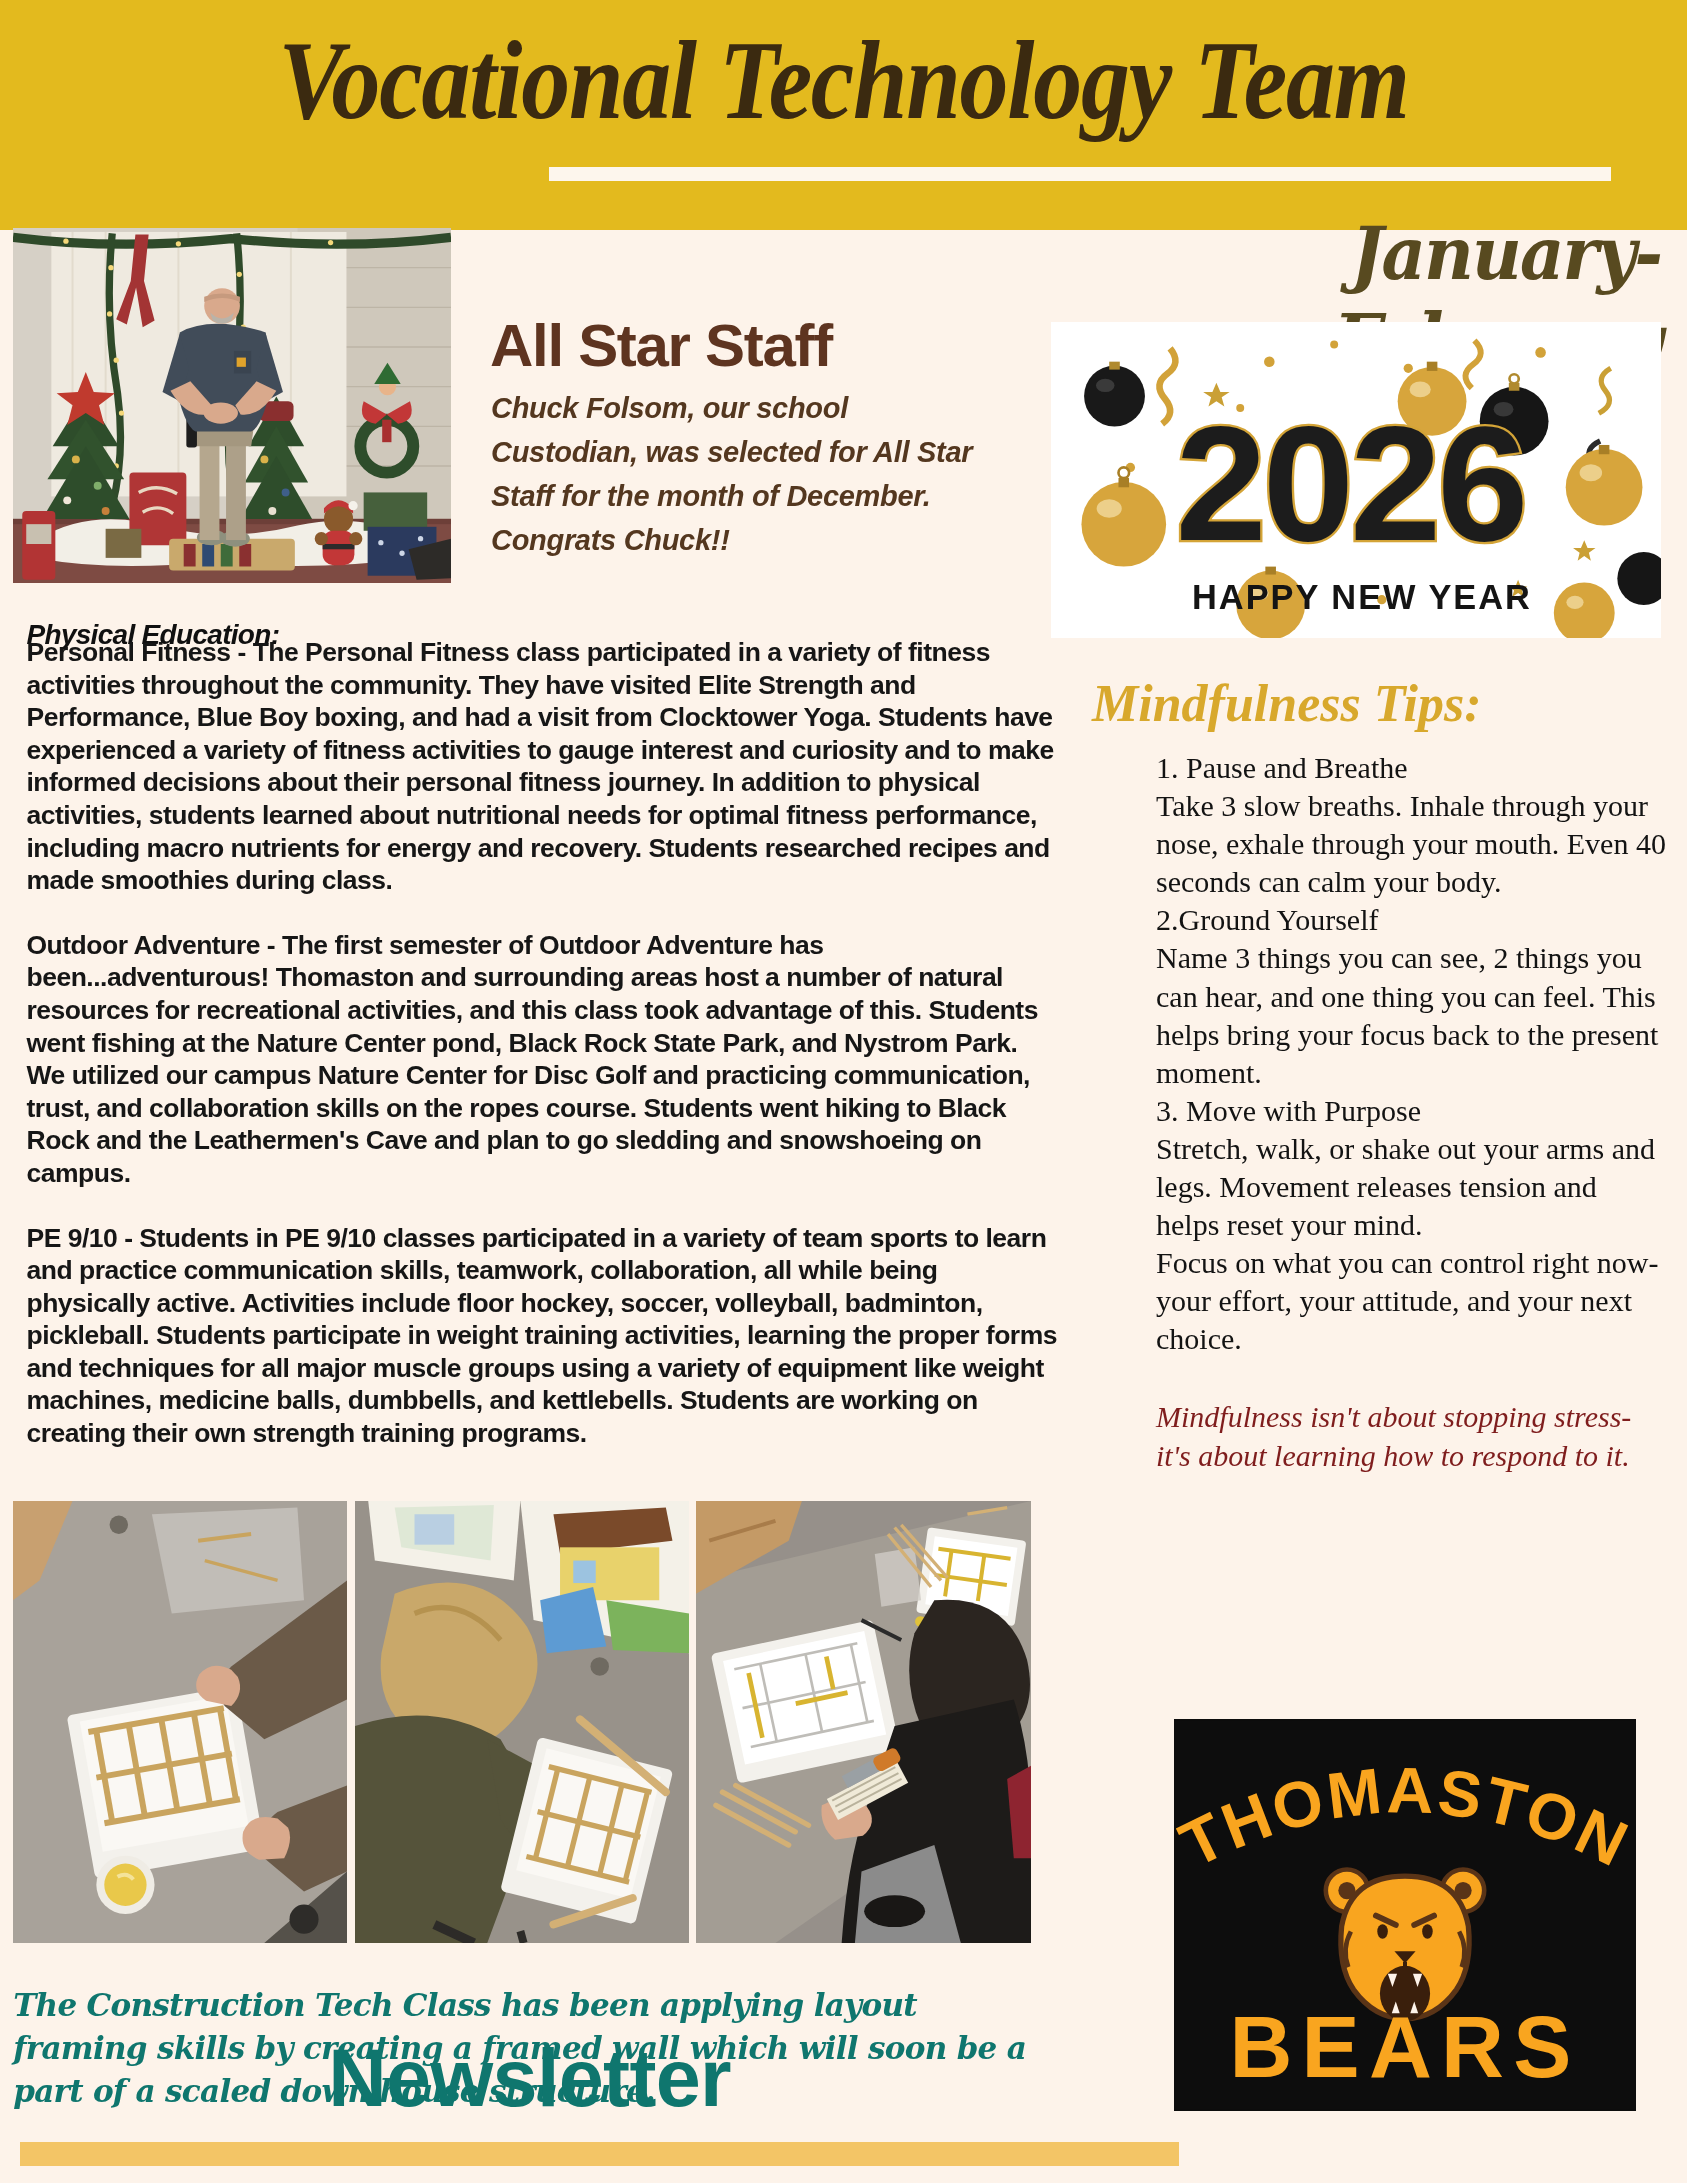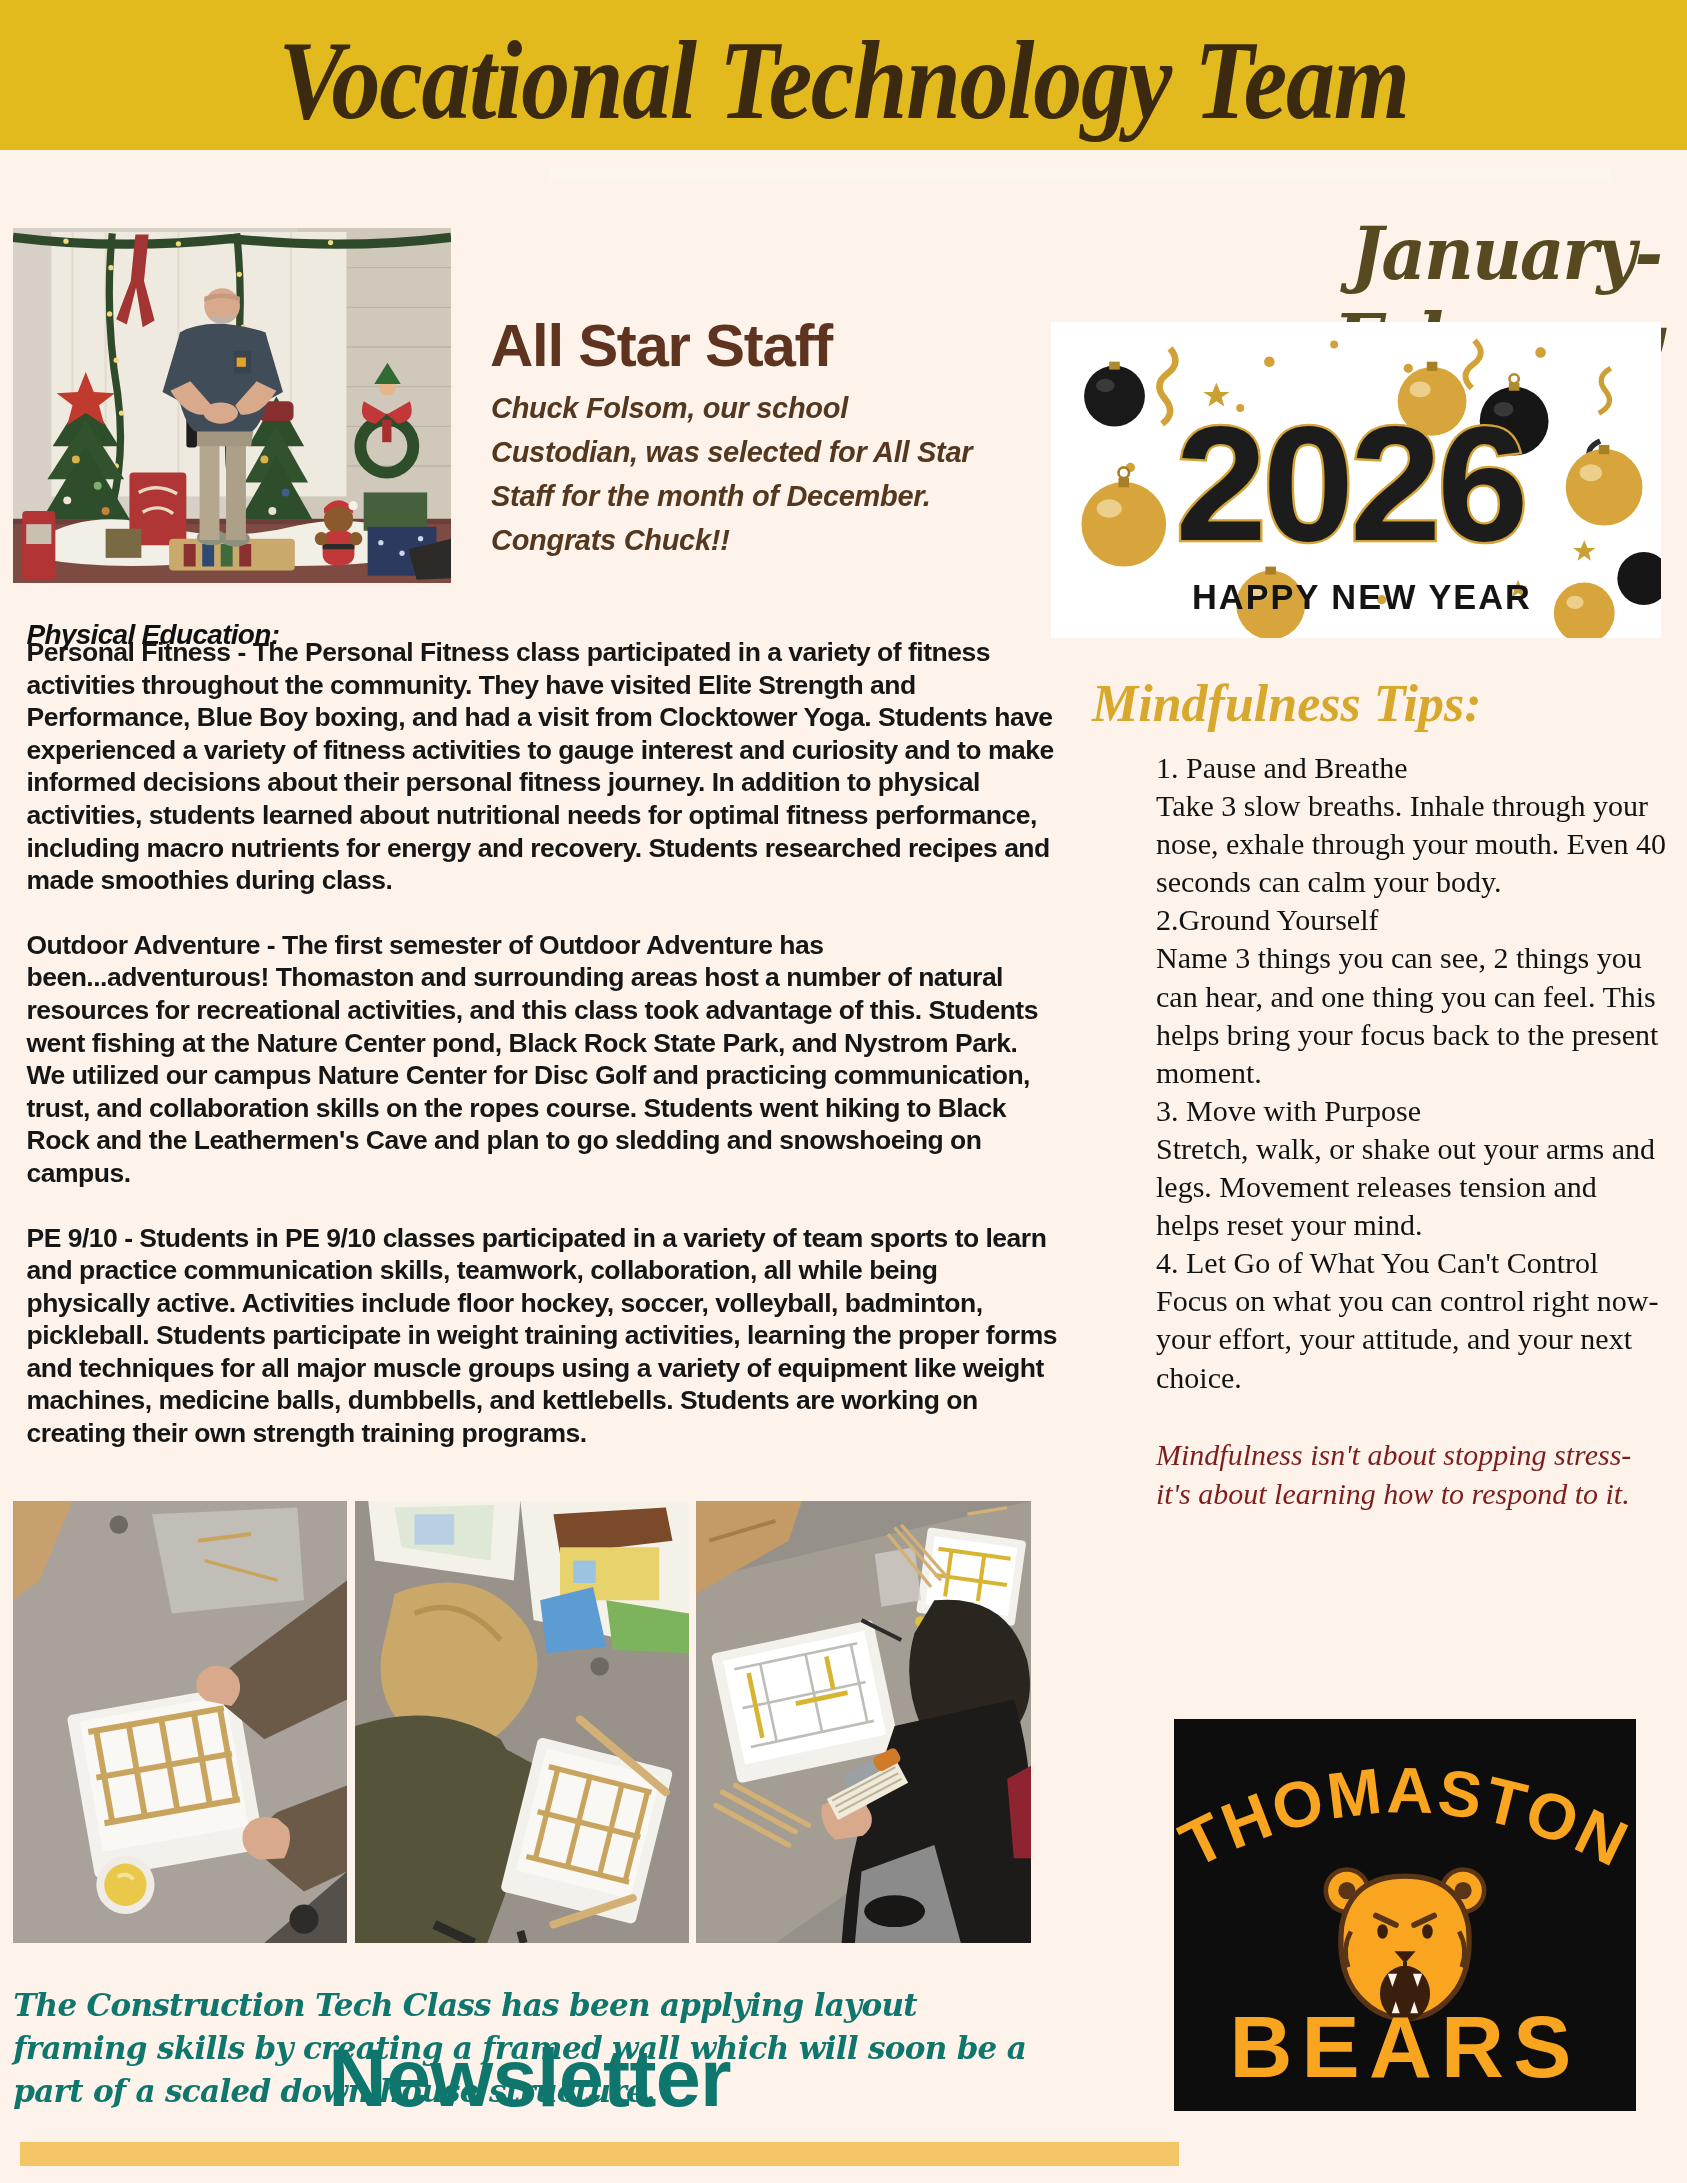--- a/index.html
+++ b/index.html
@@ -1,20 +1,20 @@
 <!DOCTYPE html>
 <html style="font-size:10.6px"><head>
 <meta charset="utf-8">
 <style>
   html,body{margin:0;padding:0;}
   body{width:1687px;height:2183px;background:#fdf3ea;font-family:"Liberation Sans",sans-serif;}
   .page{position:absolute;left:0;top:0;width:1687px;height:2183px;background:#fdf3ea;overflow:hidden;}
 
   
-  .band{position:absolute;left:0;top:0;width:1687px;height:150px;background:#e3ba1e;}
+  .band{position:absolute;left:0;top:0;width:1687px;height:230px;background:#e3ba1e;}
   .band-title{position:absolute;left:0;top:14.6px;width:1687px;text-align:center;
     font-family:"Liberation Serif",serif;font-style:italic;font-weight:bold;
     font-size:101px;color:#3b2a10;letter-spacing:-1.3px;transform:scale(.97,1.12);transform-origin:center top;}
   .band-underline{position:absolute;left:549px;top:167px;width:1062px;height:14px;background:#fdf6ed;}
 
   
   .photo{position:absolute;overflow:hidden;background:#a09a91;}
   .photo svg{display:block;width:100%;height:100%;}
   .photo-custodian{left:13.2px;top:228px;width:438px;height:355px;}
   .photo-c1{left:13.2px;top:1501px;width:334px;height:442px;}
@@ -281,21 +281,20 @@
 
   <div class="mind-col">
     <h3 class="mind-heading">Mindfulness Tips:</h3>
     <div class="mind-list">
       <p class="mind-item">1. Pause and Breathe</p>
       <p class="mind-item">Take 3 slow breaths. Inhale through your nose, exhale through your mouth. Even 40 seconds can calm your body.</p>
       <p class="mind-item">2.Ground Yourself</p>
       <p class="mind-item">Name 3 things you can see, 2 things you can hear, and one thing you can feel. This helps bring your focus back to the present moment.</p>
       <p class="mind-item">3. Move with Purpose</p>
       <p class="mind-item">Stretch, walk, or shake out your arms and legs. Movement releases tension and helps reset your mind.</p>
-      <p class="mind-item">4. Let Go of What You Can't Control</p>
       <p class="mind-item">Focus on what you can control right now-your effort, your attitude, and your next choice.</p>
     </div>
     <p class="mind-quote">Mindfulness isn't about stopping stress-it's about learning how to respond to it.</p>
   </div>
 
   <div class="photo photo-c1">
     <svg viewBox="0 0 505 668" preserveAspectRatio="none">
       <rect width="505" height="668" fill="#9b958b"></rect>
       <polygon points="0,0 505,0 505,560 380,668 0,668" fill="#a8a29a"></polygon>
       <polygon points="380,668 505,560 505,668" fill="#55514a"></polygon>

